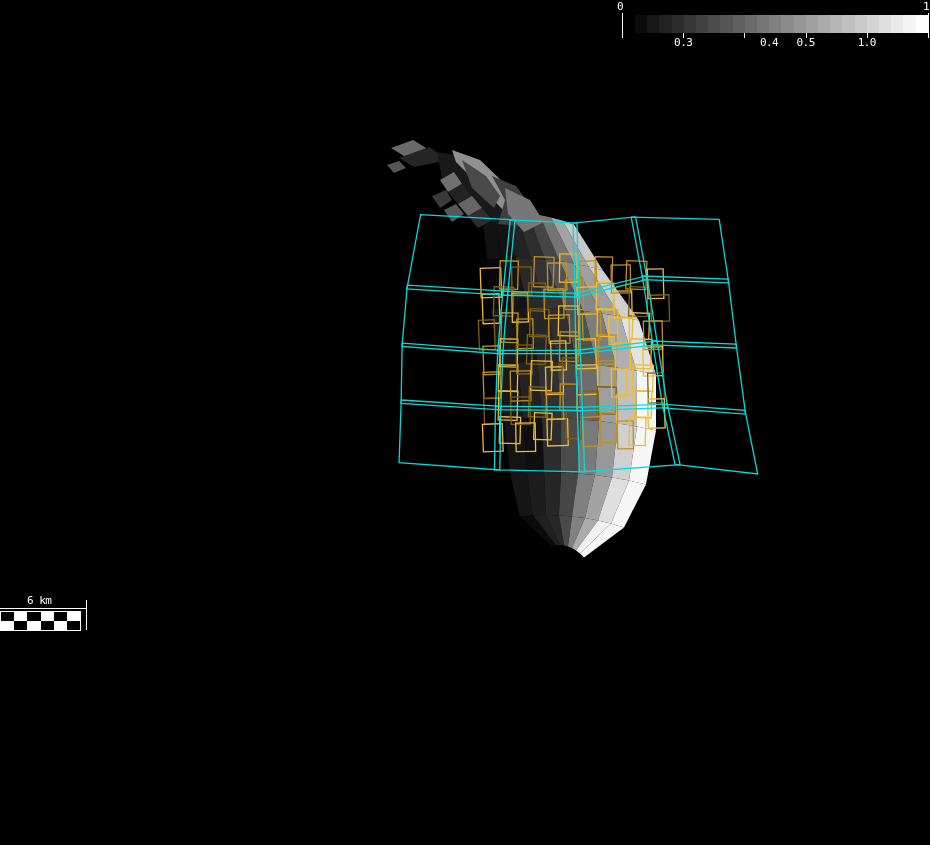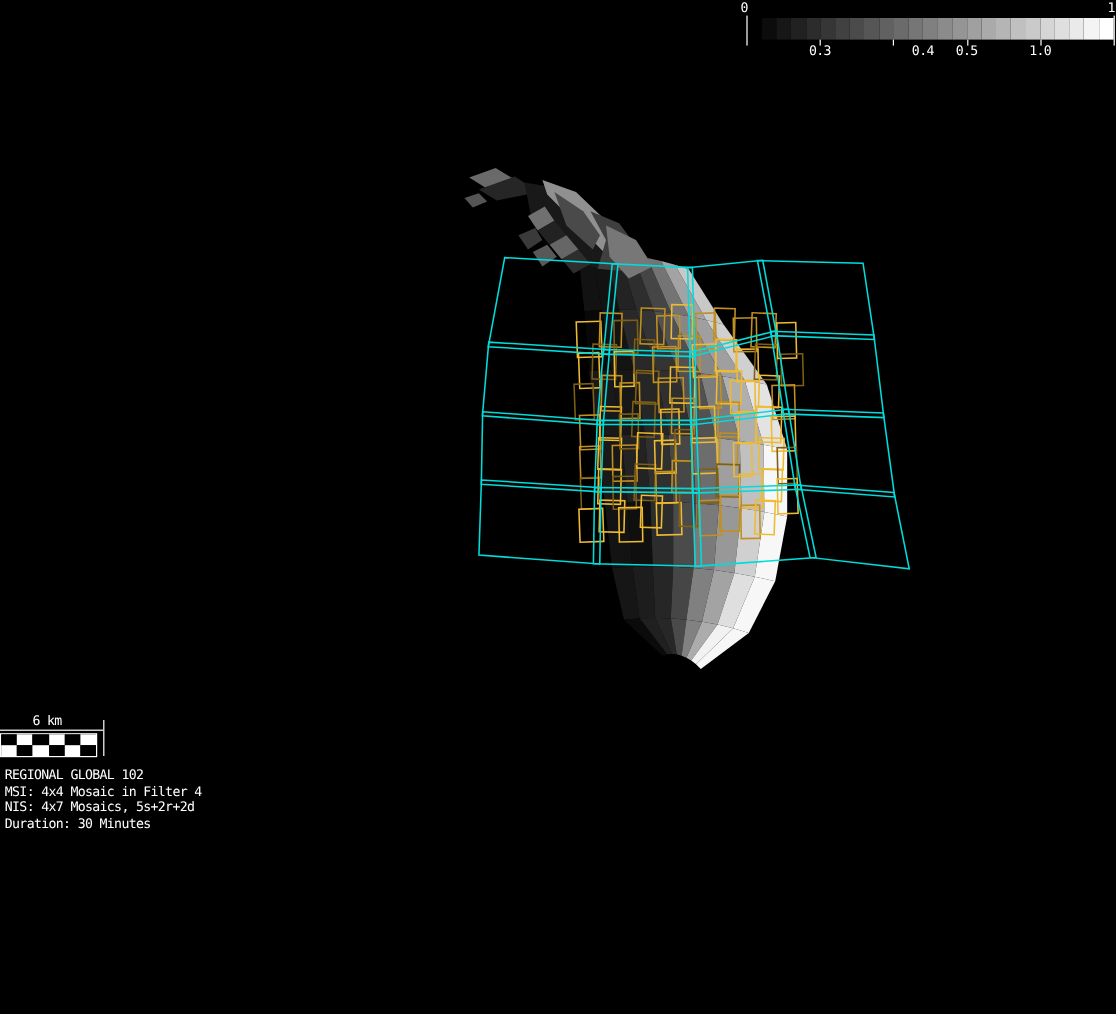--- a/index.html
+++ b/index.html
@@ -254,20 +254,14 @@
         <div style="background: rgb(255, 255, 255);"></div>
         <div style="background: rgb(0, 0, 0);"></div>
         <div style="background: rgb(255, 255, 255);"></div>
         <div style="background: rgb(0, 0, 0);"></div>
         <div style="background: rgb(255, 255, 255);"></div>
         <div style="background: rgb(0, 0, 0);"></div>
       </div>
   </div>
 
 
-  <div class="info-block">
-    <div class="mono">REGIONAL GLOBAL 102</div>
-    <div class="mono">MSI: 4x4 Mosaic in Filter 4</div>
-    <div class="mono">NIS: 4x7 Mosaics, 5s+2r+2d</div>
-    <div class="mono">Duration: 30 Minutes</div>
-  </div>
 
 </div>
 
 </body></html>

